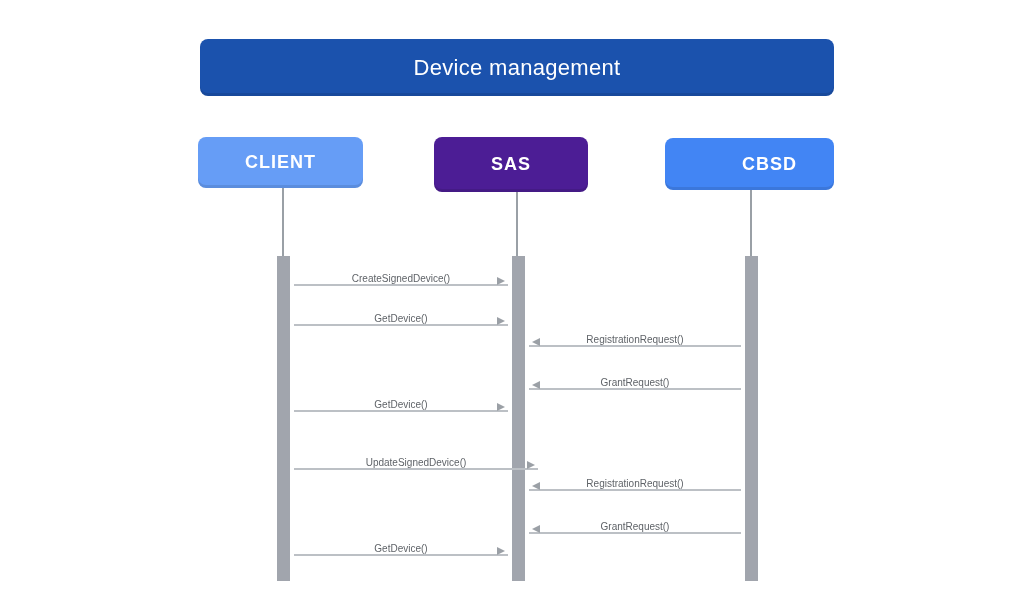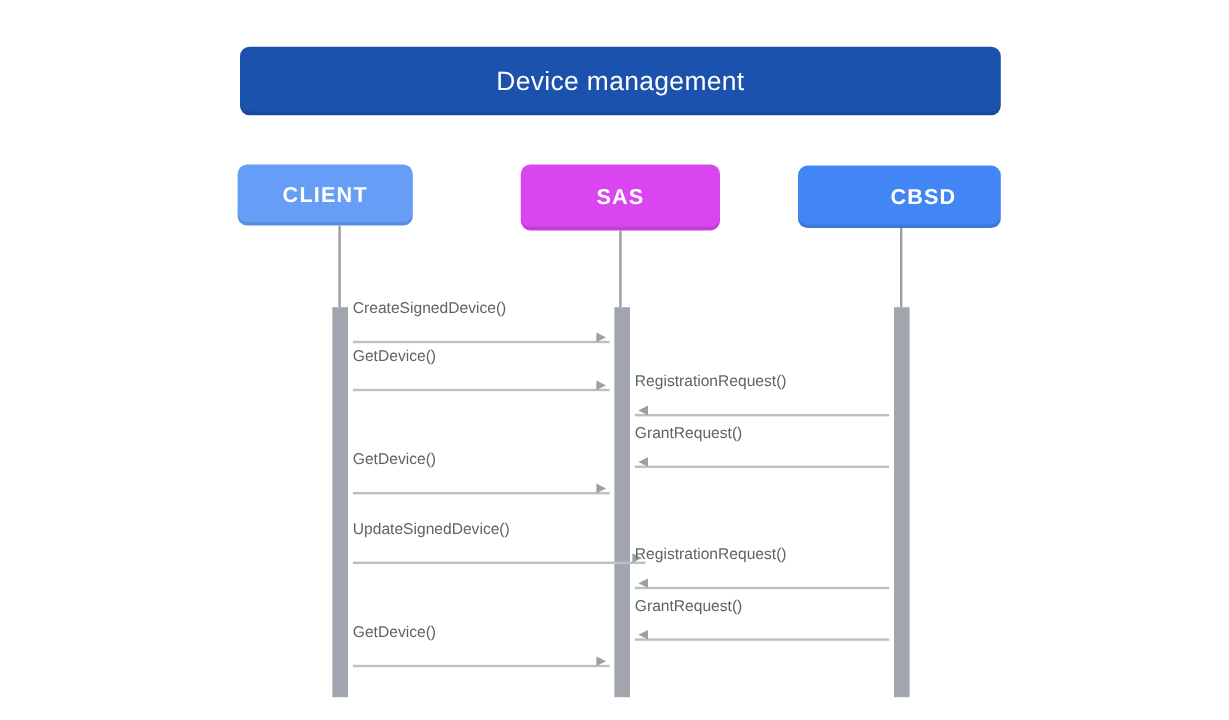--- a/index.html
+++ b/index.html
@@ -27,22 +27,22 @@
   .actor-box {
     position: absolute;
     border-radius: 8px;
     display: flex; align-items: center; justify-content: center;
     color: #ffffff;
     font-size: 18px;
     font-weight: bold;
     letter-spacing: 1px;
     box-shadow: inset 0 -3px 0 rgba(0,0,0,0.10);
   }
-  .actor-client { left: 182px; top: 121px; width: 146px; height: 51px; background: #669df6; }
-  .actor-sas   { left: 418px; top: 121px; width: 166px; height: 55px; background: #d946ef; }
+  .actor-client { left: 182px; top: 121px; width: 165px; height: 51px; background: #669df6; }
+  .actor-sas   { left: 418px; top: 121px; width: 154px; height: 55px; background: #4c1d95; }
   .actor-cbsd  { left: 649px; top: 122px; width: 169px; height: 52px; background: #4285f4; padding-left: 40px; }
   .lifeline {
     position: absolute;
     width: 2px;
     background: #9aa0a6;
   }
   .lifeline-client { left: 266px; top: 172px; height: 68px; }
   .lifeline-sas    { left: 500px; top: 176px; height: 64px; }
   .lifeline-cbsd   { left: 734px; top: 174px; height: 66px; }
   .activation-bar {
@@ -54,23 +54,24 @@
   }
   .bar-client { left: 261px; }
   .bar-sas    { left: 496px; }
   .bar-cbsd   { left: 729px; }
   .msg {
     position: absolute;
     height: 30px;
   }
   .msg-label {
     position: absolute;
-    bottom: 22px; left: 0; right: 0;
+    bottom: 2px; left: 0; right: 0;
+    text-align: center;
     color: #5f6368;
-    font-size: 13px;
+    font-size: 10px;
     white-space: nowrap;
   }
   .msg-line {
     position: absolute;
     bottom: 0; left: 0; right: 0;
     height: 2px;
     background: #bcc0c5;
   }
   .arrowhead {
     position: absolute;

